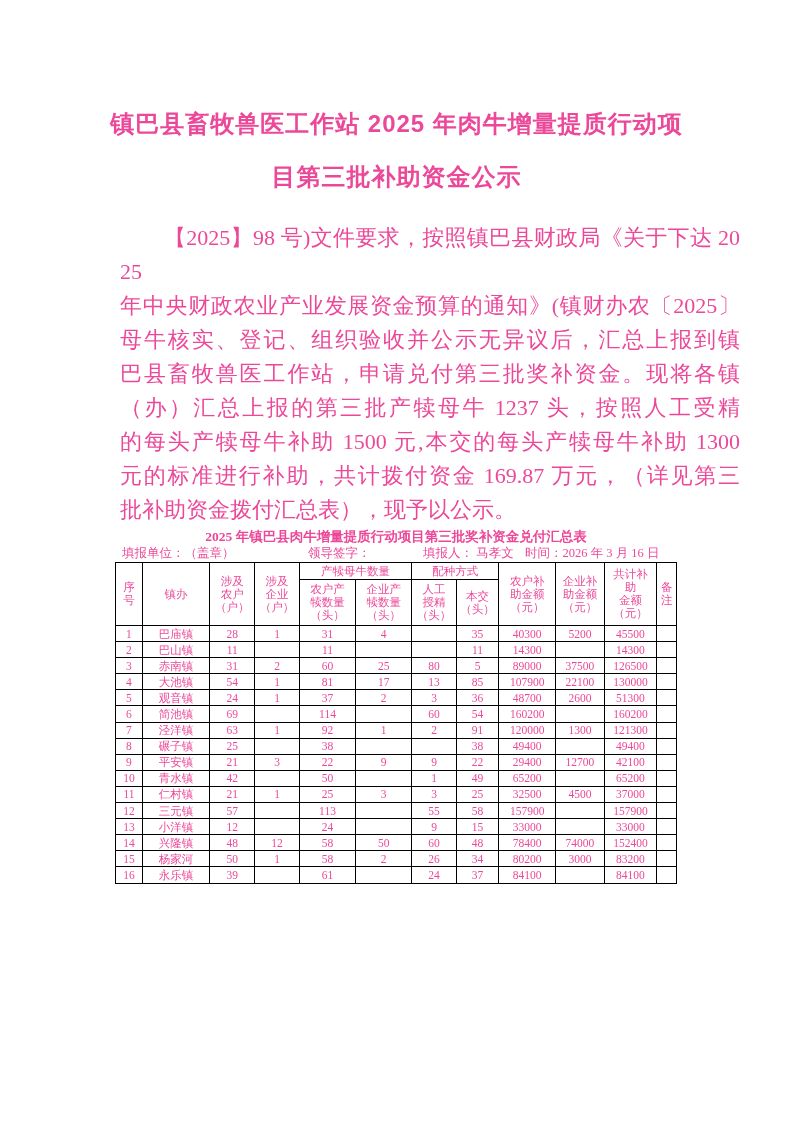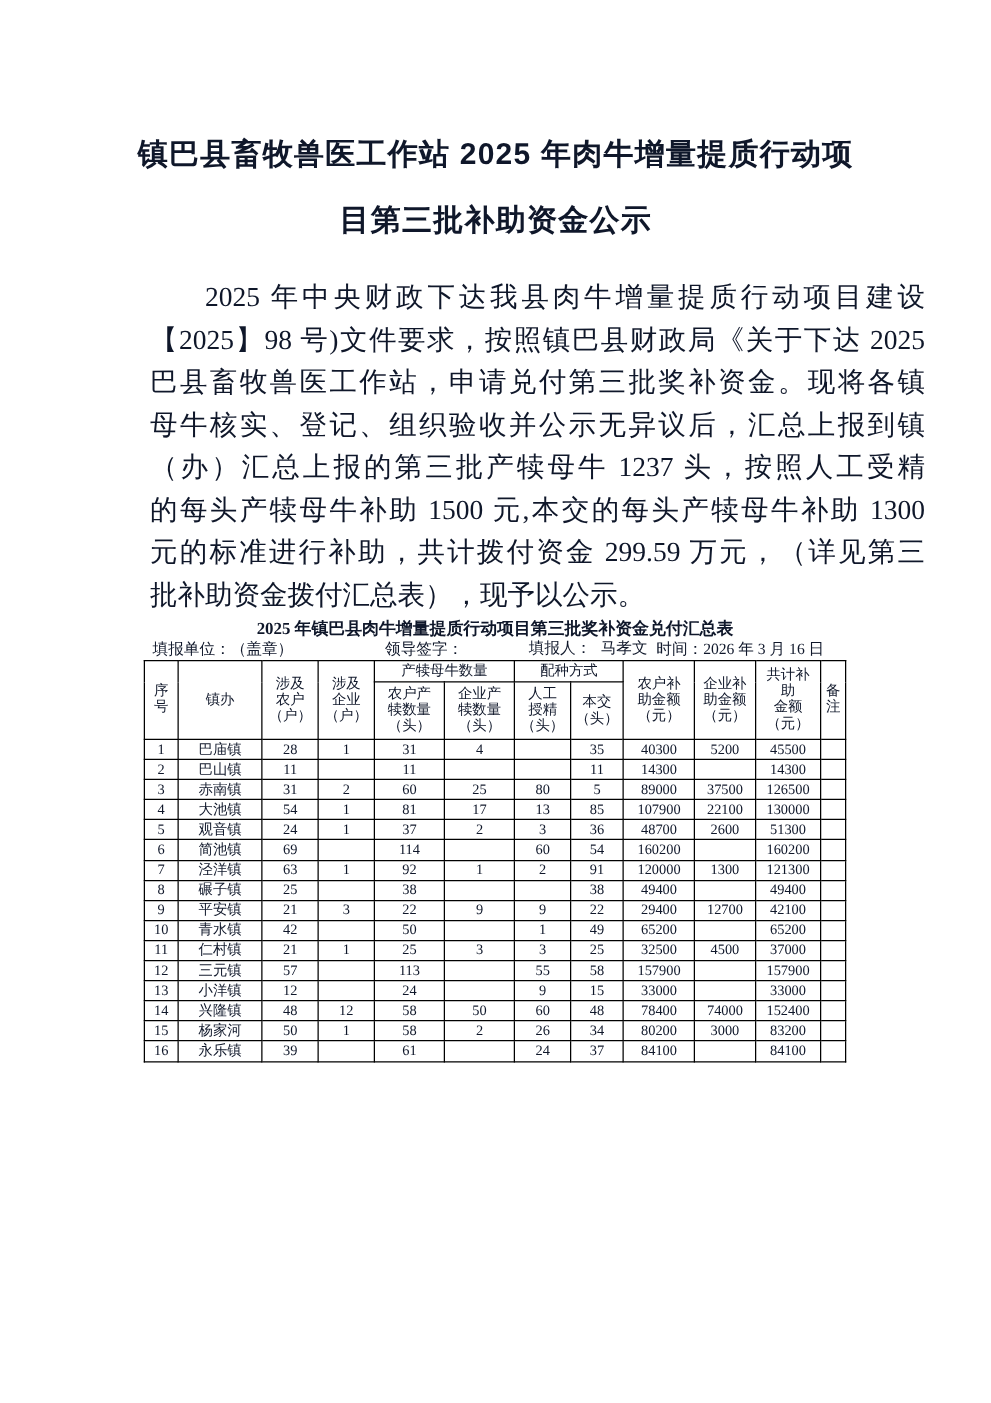--- a/index.html
+++ b/index.html
@@ -2,21 +2,21 @@
 <html><head>
 <meta charset="utf-8">
 <style>
   * { margin: 0; padding: 0; box-sizing: border-box; }
   html, body { background: #ffffff; }
   .page {
     position: relative;
     width: 793px;
     height: 1122px;
     background: #ffffff;
-    color: #0f172a;
+    color: #ec4899;
     font-family: "Liberation Serif", "DejaVu Serif", serif;
     overflow: hidden;
   }
   .doc-title {
     padding-top: 97px;
     text-align: center;
     font-family: "Liberation Sans", "DejaVu Sans", sans-serif;
     font-weight: bold;
     font-size: 24px;
     line-height: 53px;
@@ -49,21 +49,21 @@
   }
   .table-meta {
     position: relative;
     height: 17px;
     font-size: 12.5px;
     line-height: 17px;
   }
   .table-meta span { position: absolute; top: 0; white-space: nowrap; }
   .meta-unit { left: 7px; }
   .meta-leader { left: 193px; }
-  .meta-reporter { left: 308px; font-family: Liberation Mono, monospace; }
+  .meta-reporter { left: 308px; }
   .meta-date { left: 410px; }
   table.summary {
     width: 562px;
     border-collapse: collapse;
     table-layout: fixed;
   }
   table.summary th, table.summary td {
     border: 1px solid #000000;
     text-align: center;
     vertical-align: middle;
@@ -101,27 +101,27 @@
 <body>
 
 <div class="page">
 
   <div class="doc-title">
     <div>镇巴县畜牧兽医工作站 2025 年肉牛增量提质行动项</div>
     <div>目第三批补助资金公示</div>
   </div>
 
   <div class="doc-body">
-      <div class="body-line">2025 年中央财政下达我县肉牛增量提质行动项目建设</div>
       <div class="body-line">【2025】98 号)文件要求，按照镇巴县财政局《关于下达 2025</div>
+      <div class="body-line">年中央财政农业产业发展资金预算的通知》(镇财办农〔2025〕</div>
+      <div class="body-line">母牛核实、登记、组织验收并公示无异议后，汇总上报到镇</div>
       <div class="body-line">巴县畜牧兽医工作站，申请兑付第三批奖补资金。现将各镇</div>
-      <div class="body-line">母牛核实、登记、组织验收并公示无异议后，汇总上报到镇</div>
       <div class="body-line">（办）汇总上报的第三批产犊母牛 1237 头，按照人工受精</div>
       <div class="body-line">的每头产犊母牛补助 1500 元,本交的每头产犊母牛补助 1300</div>
-      <div class="body-line">元的标准进行补助，共计拨付资金 299.59 万元，（详见第三</div>
+      <div class="body-line">元的标准进行补助，共计拨付资金 169.87 万元，（详见第三</div>
       <div class="body-line">批补助资金拨付汇总表），现予以公示。</div>
     </div>
 
   <div class="table-block">
 
     <div class="table-title">2025 年镇巴县肉牛增量提质行动项目第三批奖补资金兑付汇总表</div>
 
     <div class="table-meta">
       <span class="meta-unit">填报单位：（盖章）</span>
       <span class="meta-leader">领导签字：</span>

